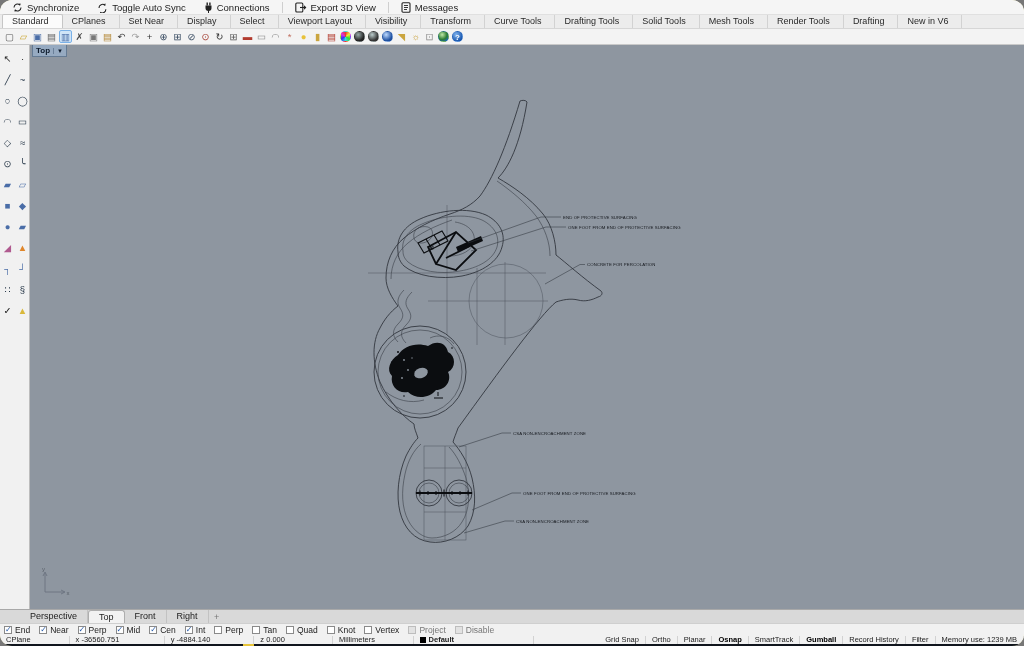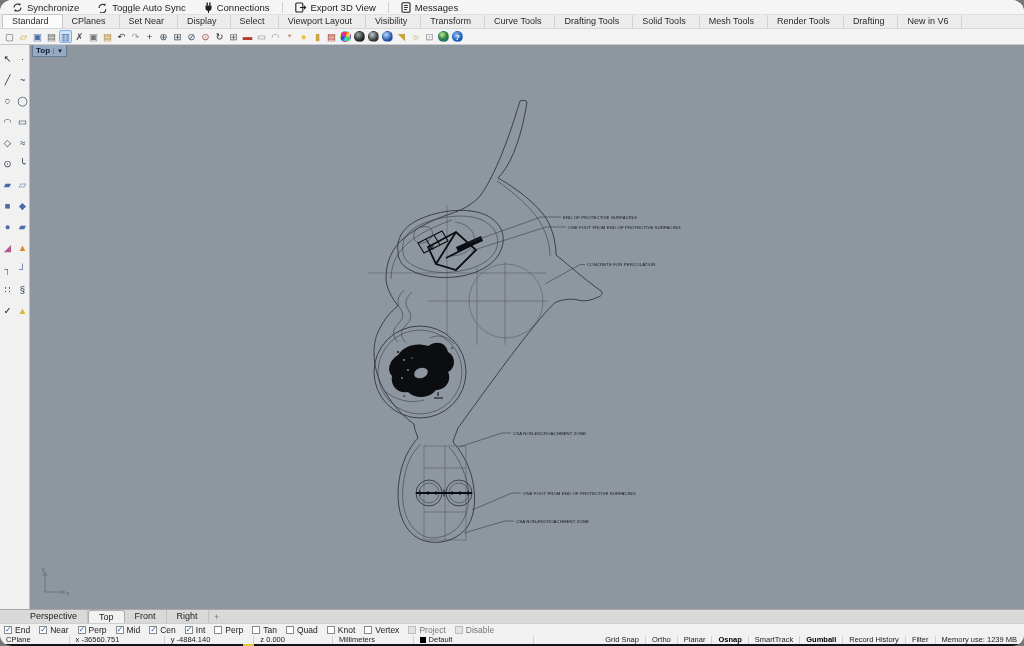--- a/index.html
+++ b/index.html
@@ -412,21 +412,21 @@
       </div>
       <div class="sitem" style="width: 84px;">
         <span>y -4884.140</span>
       </div>
       <div class="sitem" style="width: 72px;">
         <span>z 0.000</span>
       </div>
       <div class="sitem" style="width: 74px;">
         <span>Millimeters</span>
       </div>
-      <div class="sitem" style="width: 118px;">
+      <div class="sitem" style="width: 118px; font-weight: bold;">
         <span class="sw"></span>
         <span>Default</span>
       </div>
       <div class="sitem sgap"></div>
       <div class="sitem">
         <span>Grid Snap</span>
       </div>
       <div class="sitem">
         <span>Ortho</span>
       </div>

